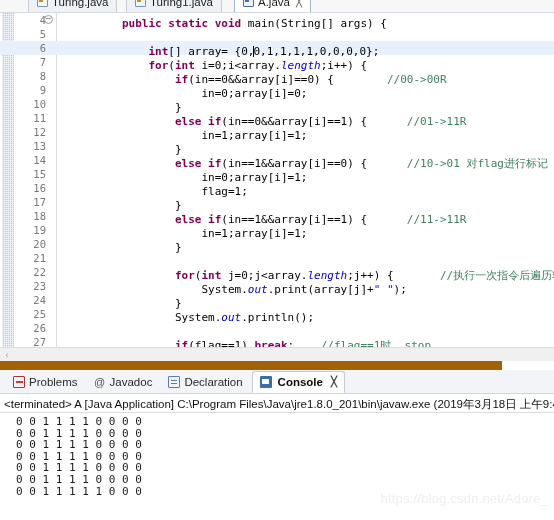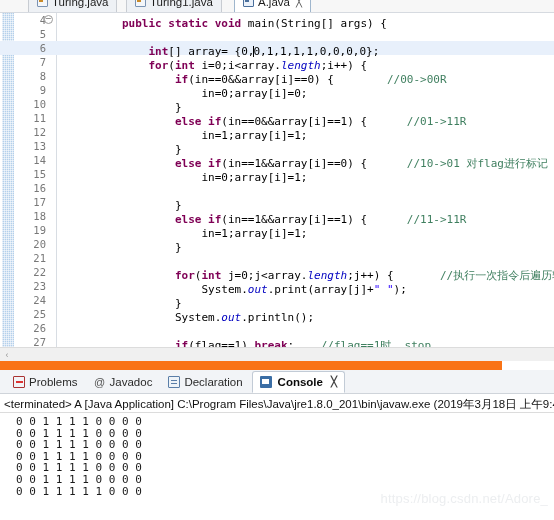--- a/index.html
+++ b/index.html
@@ -3,21 +3,21 @@
 <meta charset="utf-8">
 <style>
   * { box-sizing: border-box; }
   html, body {
     margin: 0; padding: 0;
     width: 554px; height: 520px;
     overflow: hidden;
     background: #ffffff;
     font-family: "Liberation Sans", sans-serif;
   }
-  #app { position: relative; width: 502px; height: 520px; background:#f97316; }
+  #app { position: relative; width: 502px; height: 520px; background:#a16207; }
 
   
   .tabbar {
     position: absolute; left: 0; top: 0; width: 554px; height: 13px;
     background: #f7f7f7;
     overflow: hidden;
     border-bottom: 1px solid #d6dae0;
   }
   .tab {
     position: absolute; top: -11px; height: 24px;
@@ -192,21 +192,21 @@
         <div class="ln cur"><span class="lnum">6</span><span class="src">            <span class="kw">int</span><span class="lit">[] array= {0,</span><span class="caret"></span><span class="lit">0,1,1,1,1,0,0,0,0};</span></span></div>
         <div class="ln"><span class="lnum">7</span><span class="src">            <span class="kw">for</span><span class="lit">(</span><span class="kw">int</span><span class="lit"> i=0;i&lt;array.</span><span class="fld">length</span><span class="lit">;i++) {</span></span></div>
         <div class="ln"><span class="lnum">8</span><span class="src">                <span class="kw">if</span><span class="lit">(in==0&amp;&amp;array[i]==0) {</span><span class="lit">        </span><span class="cmt">//00-&gt;00R</span></span></div>
         <div class="ln"><span class="lnum">9</span><span class="src">                    <span class="lit">in=0;array[i]=0;</span></span></div>
         <div class="ln"><span class="lnum">10</span><span class="src">                <span class="lit">}</span></span></div>
         <div class="ln"><span class="lnum">11</span><span class="src">                <span class="kw">else</span><span class="lit"> </span><span class="kw">if</span><span class="lit">(in==0&amp;&amp;array[i]==1) {</span><span class="lit">      </span><span class="cmt">//01-&gt;11R</span></span></div>
         <div class="ln"><span class="lnum">12</span><span class="src">                    <span class="lit">in=1;array[i]=1;</span></span></div>
         <div class="ln"><span class="lnum">13</span><span class="src">                <span class="lit">}</span></span></div>
         <div class="ln"><span class="lnum">14</span><span class="src">                <span class="kw">else</span><span class="lit"> </span><span class="kw">if</span><span class="lit">(in==1&amp;&amp;array[i]==0) {</span><span class="lit">      </span><span class="cmt">//10-&gt;01 对flag进行标记</span></span></div>
         <div class="ln"><span class="lnum">15</span><span class="src">                    <span class="lit">in=0;array[i]=1;</span></span></div>
-        <div class="ln"><span class="lnum">16</span></div>
+        <div class="ln"><span class="lnum">16</span><span class="src">                    <span class="lit">flag=1;</span></span></div>
         <div class="ln"><span class="lnum">17</span><span class="src">                <span class="lit">}</span></span></div>
         <div class="ln"><span class="lnum">18</span><span class="src">                <span class="kw">else</span><span class="lit"> </span><span class="kw">if</span><span class="lit">(in==1&amp;&amp;array[i]==1) {</span><span class="lit">      </span><span class="cmt">//11-&gt;11R</span></span></div>
         <div class="ln"><span class="lnum">19</span><span class="src">                    <span class="lit">in=1;array[i]=1;</span></span></div>
         <div class="ln"><span class="lnum">20</span><span class="src">                <span class="lit">}</span></span></div>
         <div class="ln"><span class="lnum">21</span><span class="src"></span></div>
         <div class="ln"><span class="lnum">22</span><span class="src">                <span class="kw">for</span><span class="lit">(</span><span class="kw">int</span><span class="lit"> j=0;j&lt;array.</span><span class="fld">length</span><span class="lit">;j++) {</span><span class="lit">       </span><span class="cmt">//执行一次指令后遍历输出</span></span></div>
         <div class="ln"><span class="lnum">23</span><span class="src">                    <span class="lit">System.</span><span class="fld">out</span><span class="lit">.print(array[j]+</span><span class="str">" "</span><span class="lit">);</span></span></div>
         <div class="ln"><span class="lnum">24</span><span class="src">                <span class="lit">}</span></span></div>
         <div class="ln"><span class="lnum">25</span><span class="src">                <span class="lit">System.</span><span class="fld">out</span><span class="lit">.println();</span></span></div>
         <div class="ln"><span class="lnum">26</span><span class="src"></span></div>

